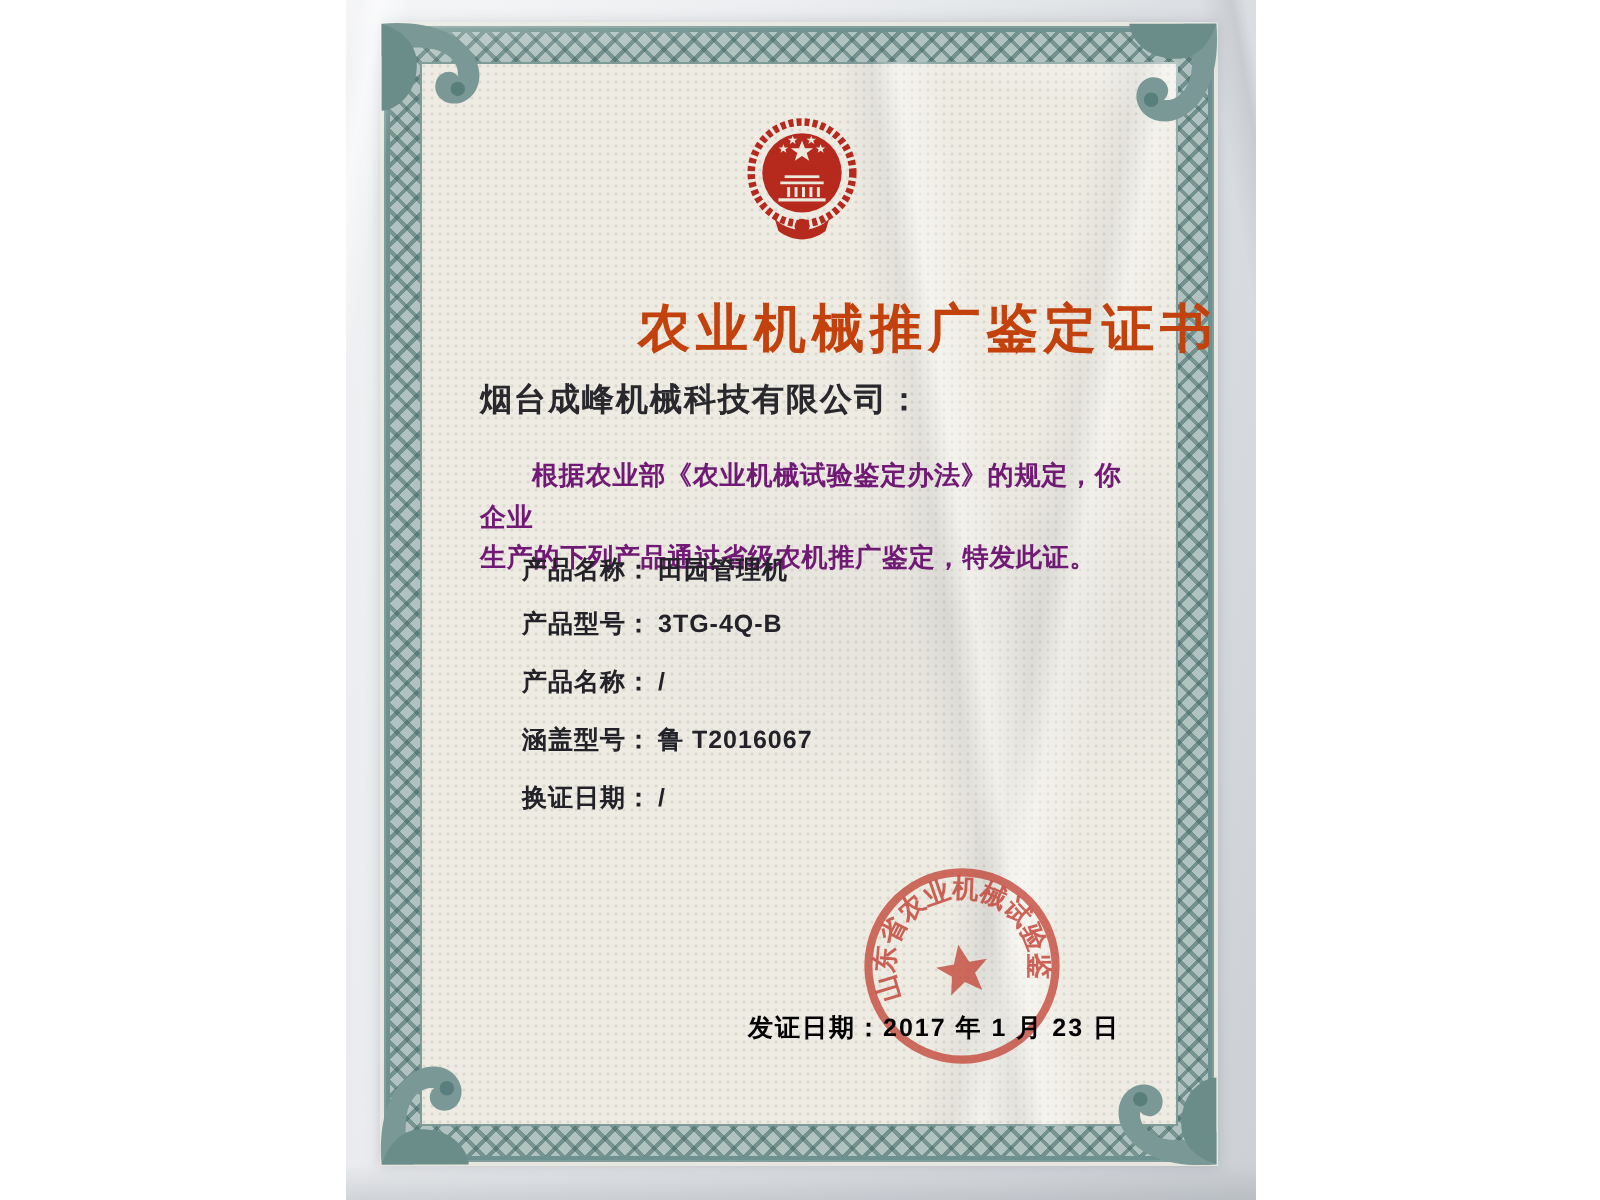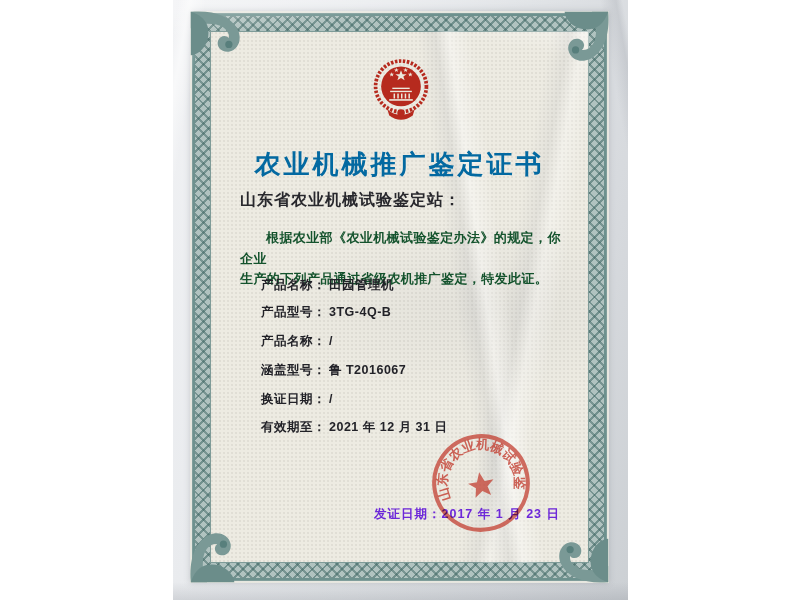--- a/index.html
+++ b/index.html
@@ -53,47 +53,47 @@
   }
   .corner{position:absolute;width:58px;height:58px;z-index:3;}
   .corner.tl{left:-1px;top:-1px;}
   .corner.tr{right:-1px;top:-1px;transform:rotate(90deg);}
   .corner.br{right:-1px;bottom:-1px;transform:rotate(180deg);}
   .corner.bl{left:-1px;bottom:-1px;transform:rotate(270deg);}
   
   .content{position:absolute;inset:0;z-index:2;color:#2b2b30;}
   .emblem{position:absolute;left:180px;top:44px;width:62px;height:74px;}
   .title{
-    position:absolute;left:0;top:136px;width:100%;text-align:center;
+    position:absolute;left:0;top:136px;width:100%;text-align:right;
     font-family:"Liberation Serif","DejaVu Serif",serif;
-    font-size:26px;font-weight:bold;letter-spacing:3px;color:#0369a1;
+    font-size:26px;font-weight:bold;letter-spacing:3px;color:#c2410c;
   }
   .company{
     position:absolute;left:50px;top:179px;
     font-size:16px;font-weight:bold;letter-spacing:1px;color:#28282d;
   }
   .para{
     position:absolute;left:50px;top:217px;width:322px;
-    font-size:13px;font-weight:600;line-height:20.5px;letter-spacing:.4px;color:#14532d;
+    font-size:13px;font-weight:600;line-height:20.5px;letter-spacing:.4px;color:#701a75;
   }
   .para .l1{padding-left:26px;}
   .field{
     position:absolute;left:71px;font-size:12.5px;font-weight:bold;
     letter-spacing:.5px;color:#222228;white-space:nowrap;
   }
   .field .val{margin-left:3px;font-weight:bold;}
   .f0{top:266px}.f1{top:293px}.f2{top:322px}.f3{top:351px}
   .f4{top:380px}.f5{top:408px}.f6{top:438px}
   .issuer{
     position:absolute;left:170px;top:467px;font-size:12px;font-weight:bold;
     letter-spacing:.2px;color:#222228;white-space:nowrap;
   }
   .issue-date{
     position:absolute;left:184px;top:495px;font-size:12.5px;font-weight:bold;
-    letter-spacing:1px;color:#6d28d9;white-space:nowrap;
+    letter-spacing:1px;color:#000000;white-space:nowrap;
   }
   .seal{
     position:absolute;left:237px;top:418px;width:108px;height:108px;
     transform:rotate(-10deg);mix-blend-mode:multiply;opacity:.92;z-index:4;
   }
 </style>
 </head>
 <body>
 
 <div class="photo">
@@ -144,33 +144,32 @@
           <rect x="44" y="58.5" width="2.4" height="8"></rect>
           <rect x="50" y="58.5" width="2.4" height="8"></rect>
           <rect x="56" y="58.5" width="2.4" height="8"></rect>
           <rect x="62" y="58.5" width="2.4" height="8"></rect>
           <rect x="31" y="67.5" width="38" height="2.6"></rect>
         </g>
       </svg>
 
       <div class="title">农业机械推广鉴定证书</div>
 
-      <div class="company">山东省农业机械试验鉴定站：</div>
+      <div class="company">烟台成峰机械科技有限公司：</div>
 
       <div class="para">
         <span class="l1">根据农业部《农业机械试验鉴定办法》的规定，你企业</span><br>
         <span class="l2">生产的下列产品通过省级农机推广鉴定，特发此证。</span>
       </div>
 
       <div class="field f0"><span class="lab">产品名称：</span><span class="val">田园管理机</span></div>
       <div class="field f1"><span class="lab">产品型号：</span><span class="val">3TG-4Q-B</span></div>
       <div class="field f2"><span class="lab">产品名称：</span><span class="val">/</span></div>
       <div class="field f3"><span class="lab">涵盖型号：</span><span class="val">鲁 T2016067</span></div>
       <div class="field f4"><span class="lab">换证日期：</span><span class="val">/</span></div>
-      <div class="field f5"><span class="lab">有效期至：</span><span class="val">2021 年 12 月 31 日</span></div>
 
       <div class="issue-date">发证日期：2017 年 1 月 23 日</div>
 
       <svg class="seal" viewBox="0 0 120 120">
         <circle cx="60" cy="60" r="52" fill="none" stroke="#c23b2e" stroke-width="4.5" opacity=".8"></circle>
         <path id="sealArc" d="M 24.3,73 A 38 38 0 1 1 95.7,73" fill="none"></path>
         <text font-size="14.5" fill="#c23b2e" opacity=".85" font-weight="bold" font-family="Liberation Sans, DejaVu Sans, sans-serif">
           <textPath href="#sealArc" xlink:href="#sealArc" startOffset="1%">山东省农业机械试验鉴定站</textPath>
         </text>
         <polygon fill="#c23b2e" opacity=".8" points="60,48 64.3,58.4 74.3,58.4 66.5,64.9 68.8,75.1 60,69 51.2,75.1 53.5,64.9 45.7,58.4 55.7,58.4"></polygon>

